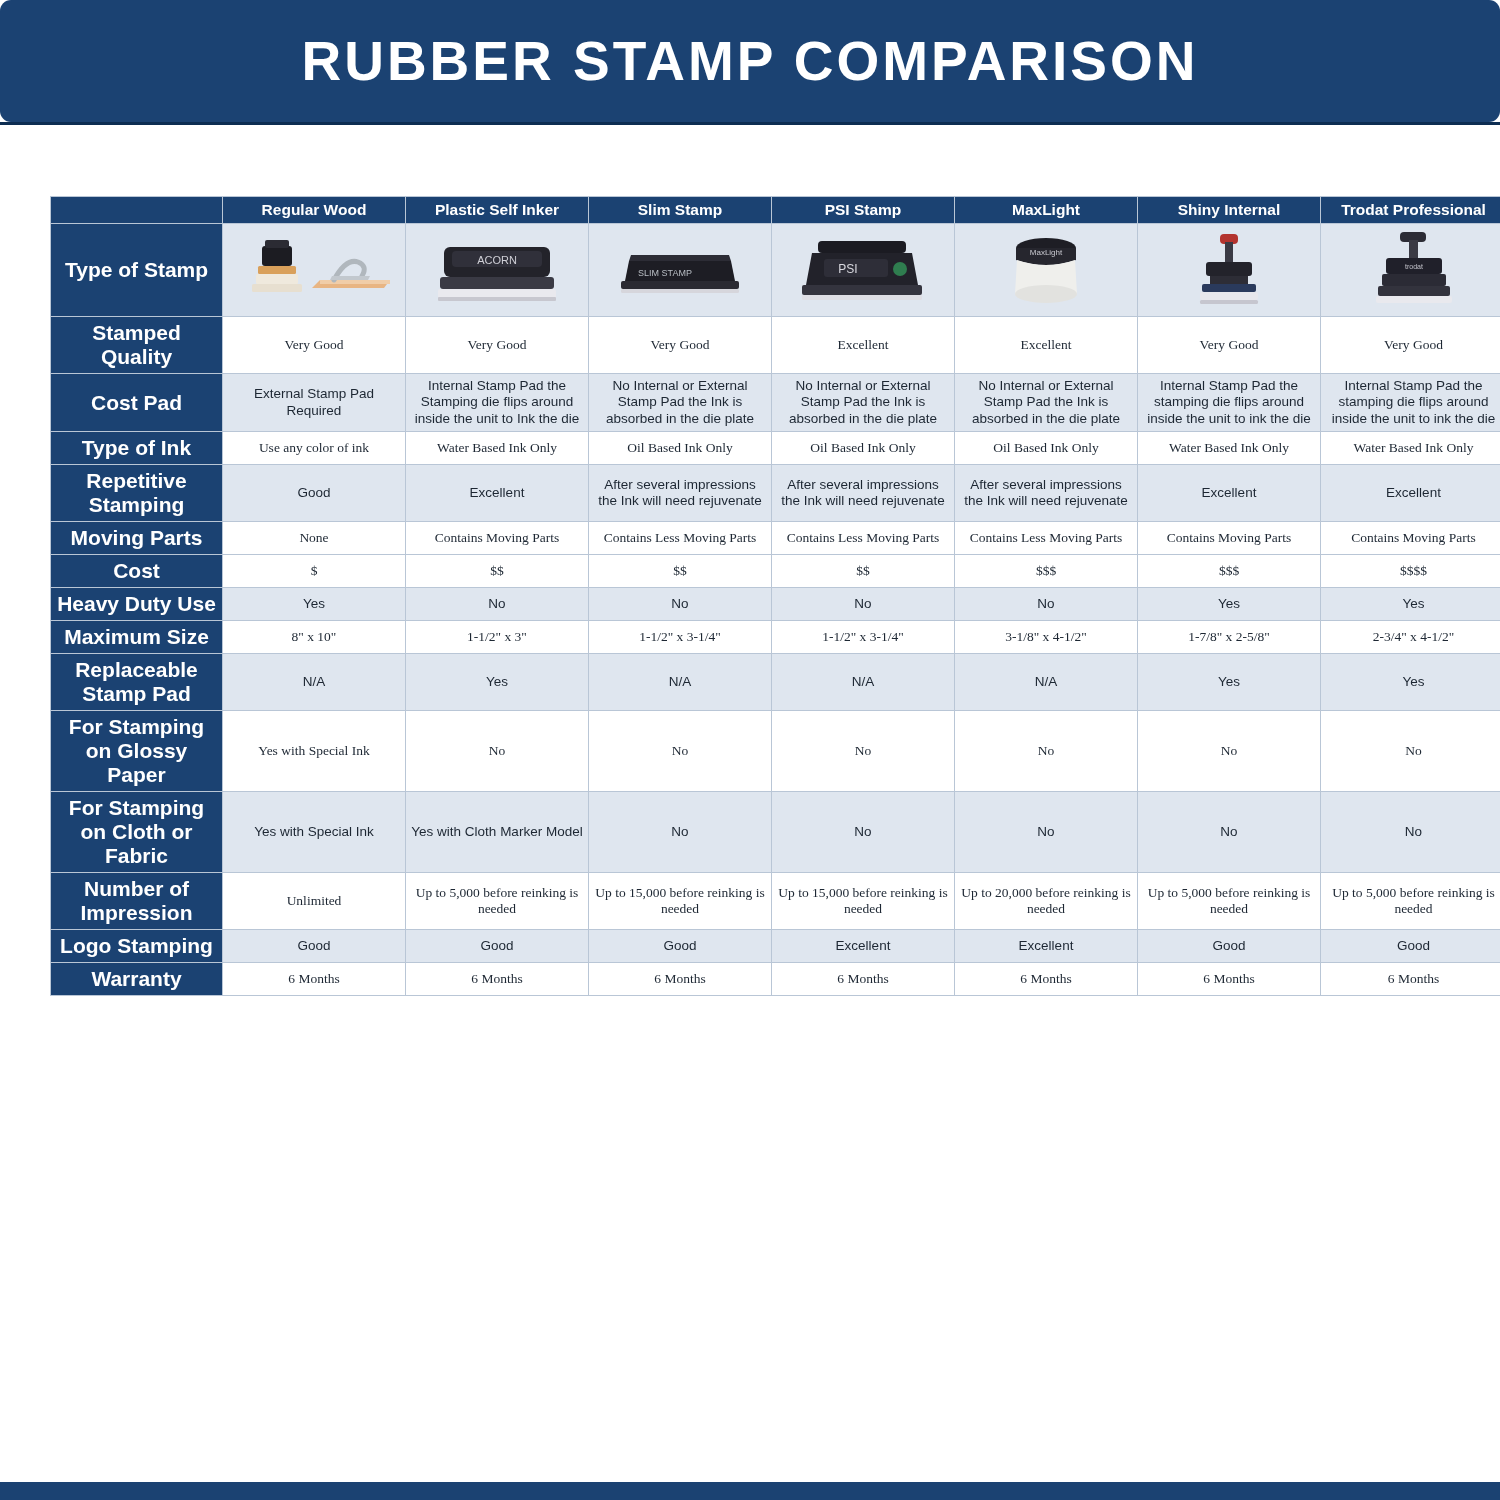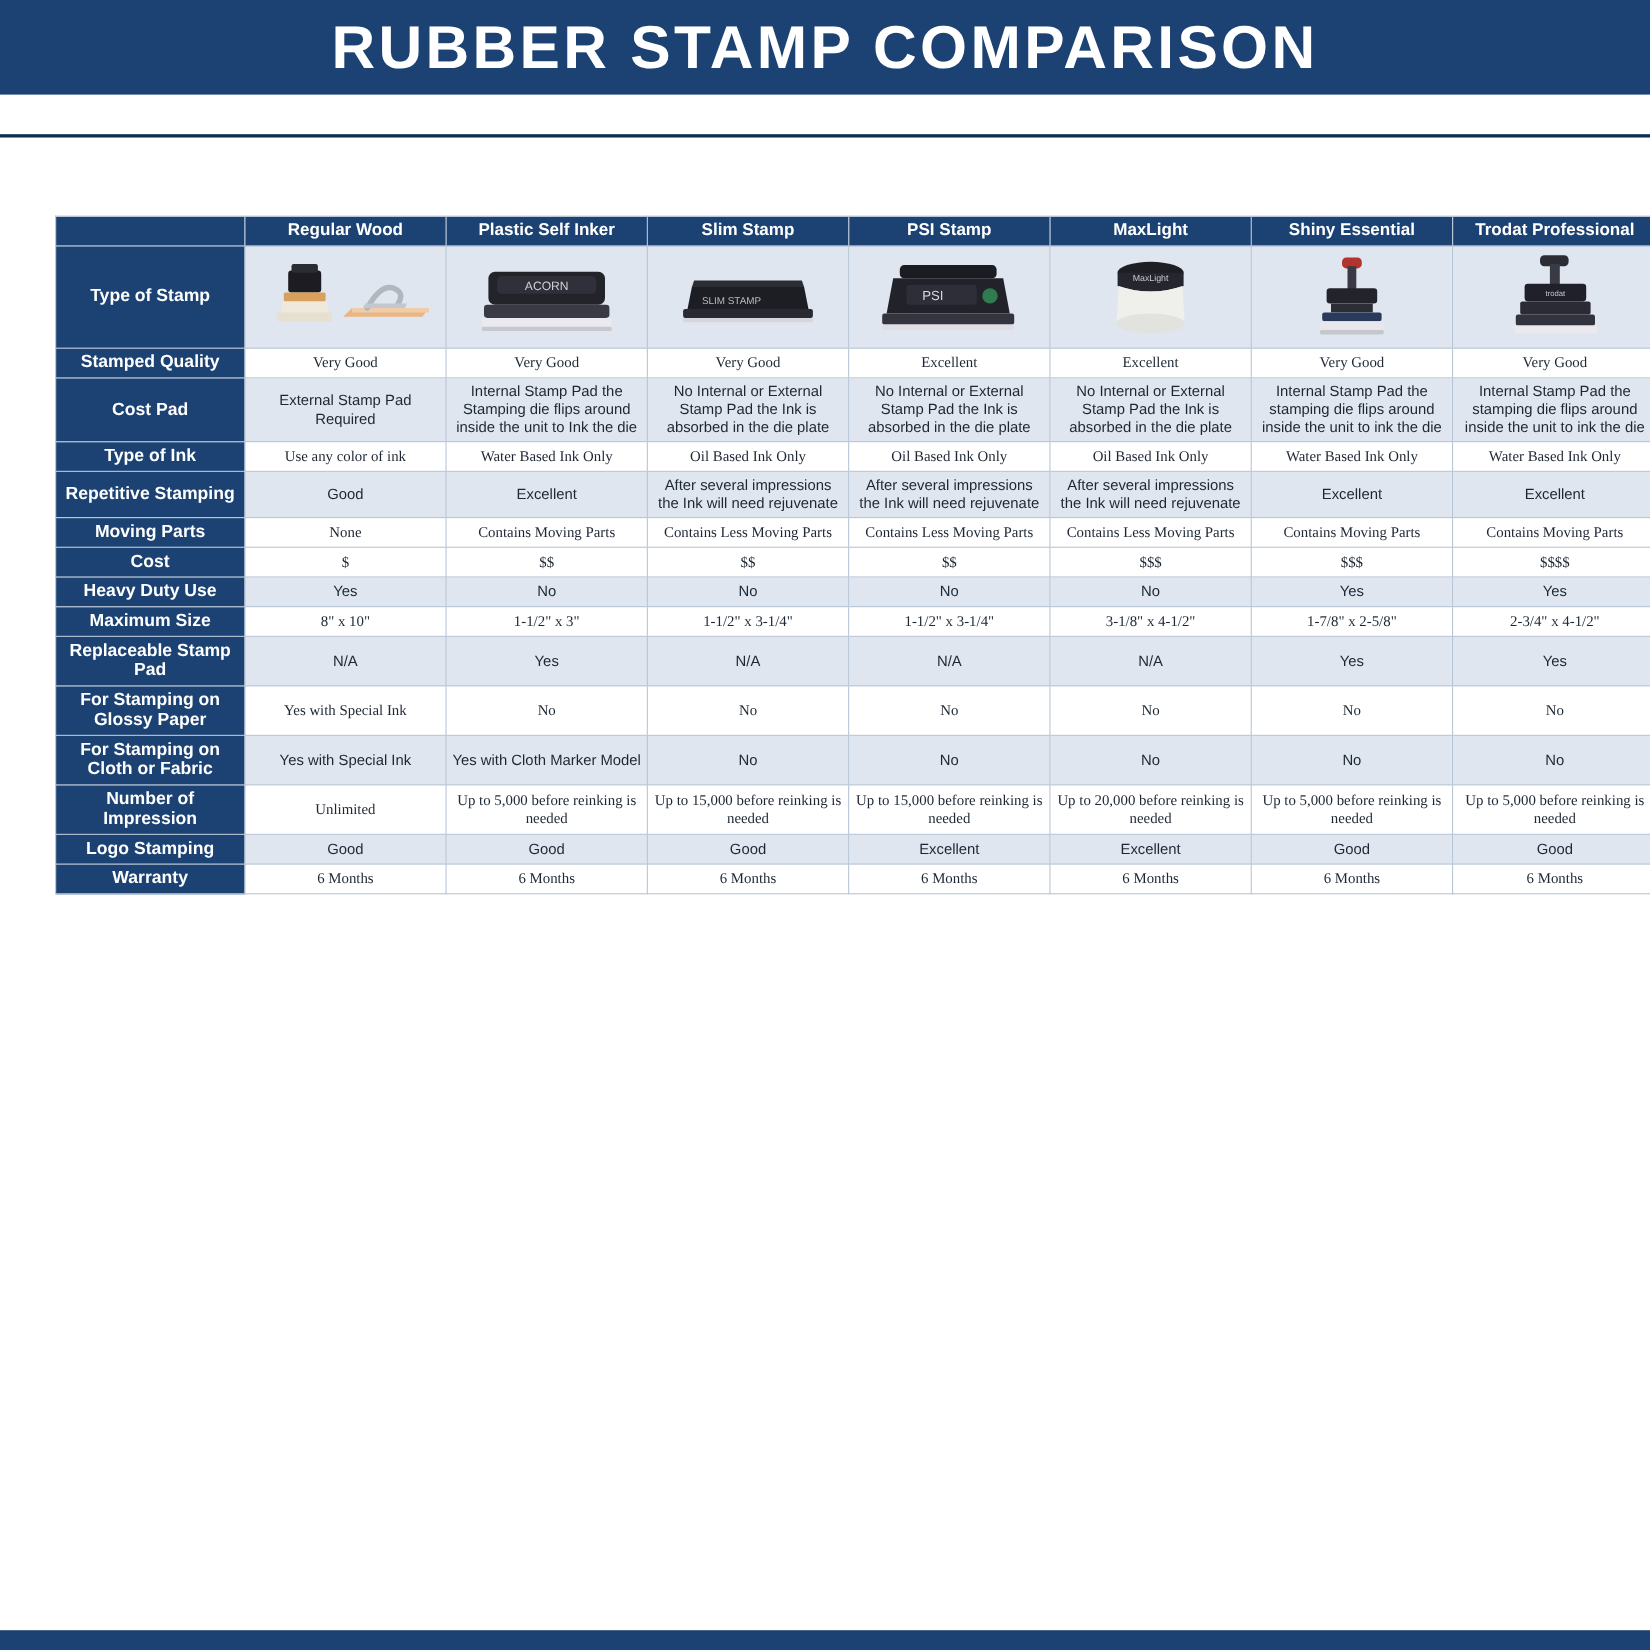--- a/index.html
+++ b/index.html
@@ -18,25 +18,26 @@
     width: 1500px;
     height: 1500px;
     box-sizing: border-box;
     background: #ffffff;
   }
   
   .header-band {
     position: absolute;
     left: 0; top: 0;
     width: 1500px;
-    height: 86px;
+    height: 122px;
     background: #1b4272;
     display: flex;
     align-items: center;
     justify-content: center;
+    border-radius: 11px;
   }
   .header-title {
     color: #ffffff;
     font-size: 55px;
     font-weight: bold;
     letter-spacing: 3px;
     white-space: nowrap;
   }
   .header-rule {
     position: absolute;
@@ -85,21 +86,21 @@
     border: 1px solid #1b4272;
     padding: 3px 4px;
   }
   thead th.corner {
     background: #1b4272;
   }
   
   td.rowlabel, th.rowlabel {
     background: #1b4272;
     color: #ffffff;
-    font-size: 16px;
+    font-size: 21px;
     font-weight: bold;
     text-align: left;
     padding-left: 14px;
     border: 1px solid #1b4272;
     width: 172px;
   }
   
   td.cell {
     font-size: 13.5px;
     color: #1d2733;
@@ -151,21 +152,21 @@
         <col style="width:186px">
       </colgroup>
       <thead>
         <tr>
           <th class="corner"></th>
           <th>Regular Wood</th>
           <th>Plastic Self Inker</th>
           <th>Slim Stamp</th>
           <th>PSI Stamp</th>
           <th>MaxLight</th>
-          <th>Shiny Essential</th>
+          <th>Shiny Internal</th>
           <th>Trodat Professional</th>
         </tr>
       </thead>
       <tbody>
 
         <tr>
           <td class="rowlabel typerow">Type of Stamp</td>
 
           <td class="imgcell">
             <div class="imgbox">

